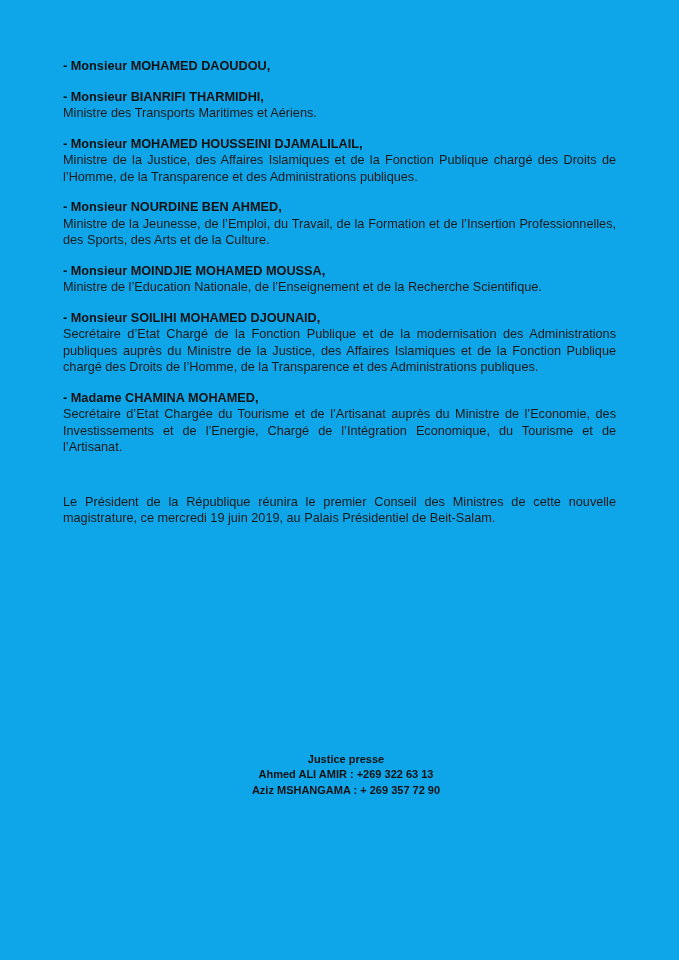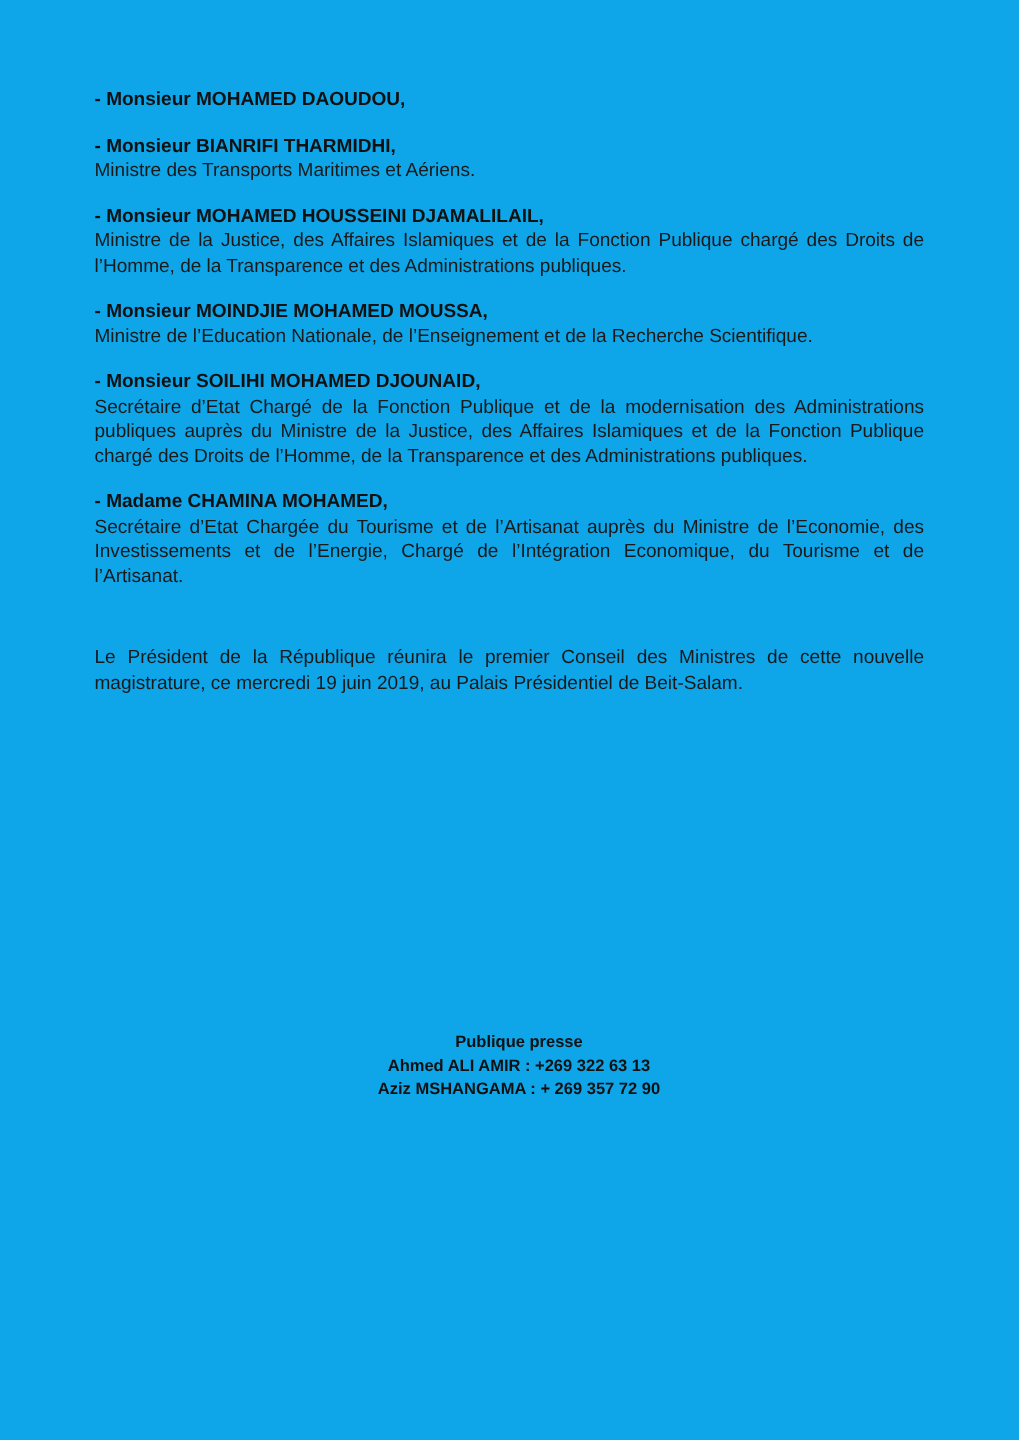--- a/index.html
+++ b/index.html
@@ -56,20 +56,24 @@
     <section class="entry">
       <p class="entry-name">- Monsieur BIANRIFI THARMIDHI,</p>
       <p class="entry-role">Ministre des Transports Maritimes et Aériens.</p>
     </section>
 
     <section class="entry">
       <p class="entry-name">- Monsieur MOHAMED HOUSSEINI DJAMALILAIL,</p>
       <p class="entry-role">Ministre de la Justice, des Affaires Islamiques et de la Fonction Publique chargé des Droits de l’Homme, de la Transparence et des Administrations publiques.</p>
     </section>
 
+    <section class="entry">
+      <p class="entry-name">- Monsieur NOURDINE BEN AHMED,</p>
+      <p class="entry-role">Ministre de la Jeunesse, de l’Emploi, du Travail, de la Formation et de l’Insertion Professionnelles, des Sports, des Arts et de la Culture.</p>
+    </section>
 
     <section class="entry">
       <p class="entry-name">- Monsieur MOINDJIE MOHAMED MOUSSA,</p>
       <p class="entry-role">Ministre de l’Education Nationale, de l’Enseignement et de la Recherche Scientifique.</p>
     </section>
 
     <section class="entry">
       <p class="entry-name">- Monsieur SOILIHI MOHAMED DJOUNAID,</p>
       <p class="entry-role">Secrétaire d’Etat Chargé de la Fonction Publique et de la modernisation des Administrations publiques auprès du Ministre de la Justice, des Affaires Islamiques et de la Fonction Publique chargé des Droits de l’Homme, de la Transparence et des Administrations publiques.</p>
     </section>
@@ -77,18 +81,18 @@
     <section class="entry">
       <p class="entry-name">- Madame CHAMINA MOHAMED,</p>
       <p class="entry-role">Secrétaire d’Etat Chargée du Tourisme et de l’Artisanat auprès du Ministre de l’Economie, des Investissements et de l’Energie, Chargé  de l’Intégration Economique, du Tourisme et de l’Artisanat.</p>
     </section>
 
   </div>
 
   <p class="closing">Le Président de la République réunira le premier Conseil des Ministres de cette nouvelle magistrature, ce mercredi 19 juin 2019, au Palais Présidentiel de Beit-Salam.</p>
 
   <div class="contacts">
-    <p class="contact-title">Publique presse</p>
+    <p class="contact-title">Justice presse</p>
     <p class="contact-line">Ahmed ALI AMIR : +269 322 63 13</p>
     <p class="contact-line">Aziz MSHANGAMA : + 269 357 72 90</p>
   </div>
 
 </div>
 
 </body></html>

